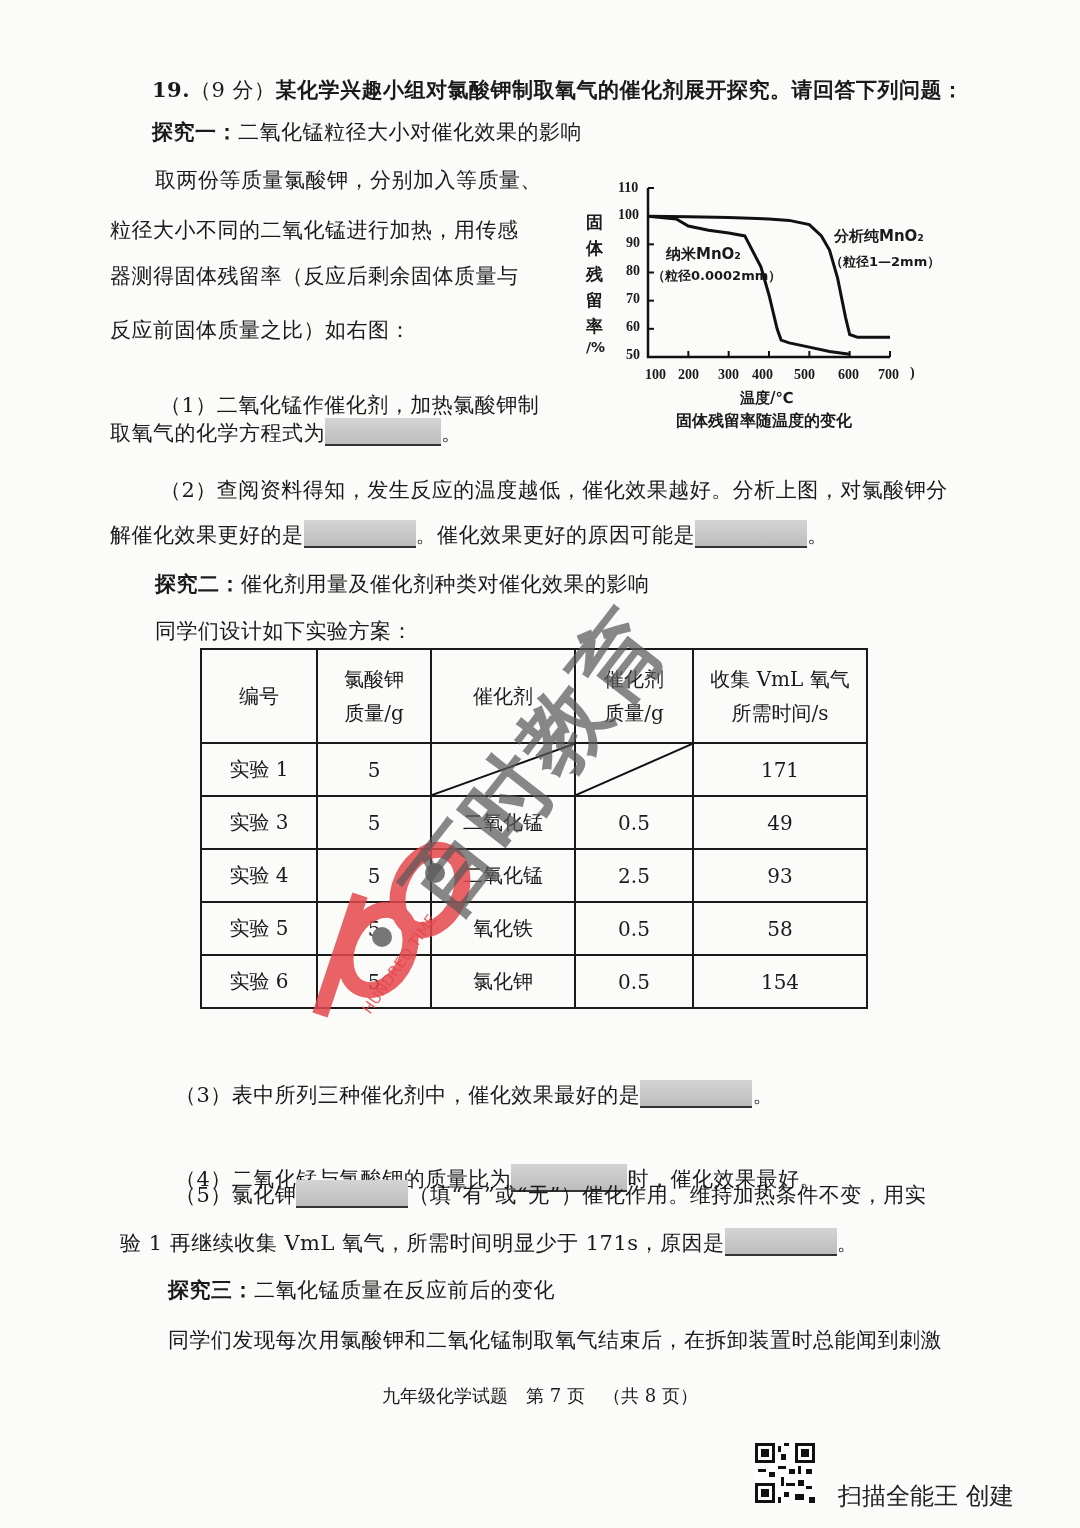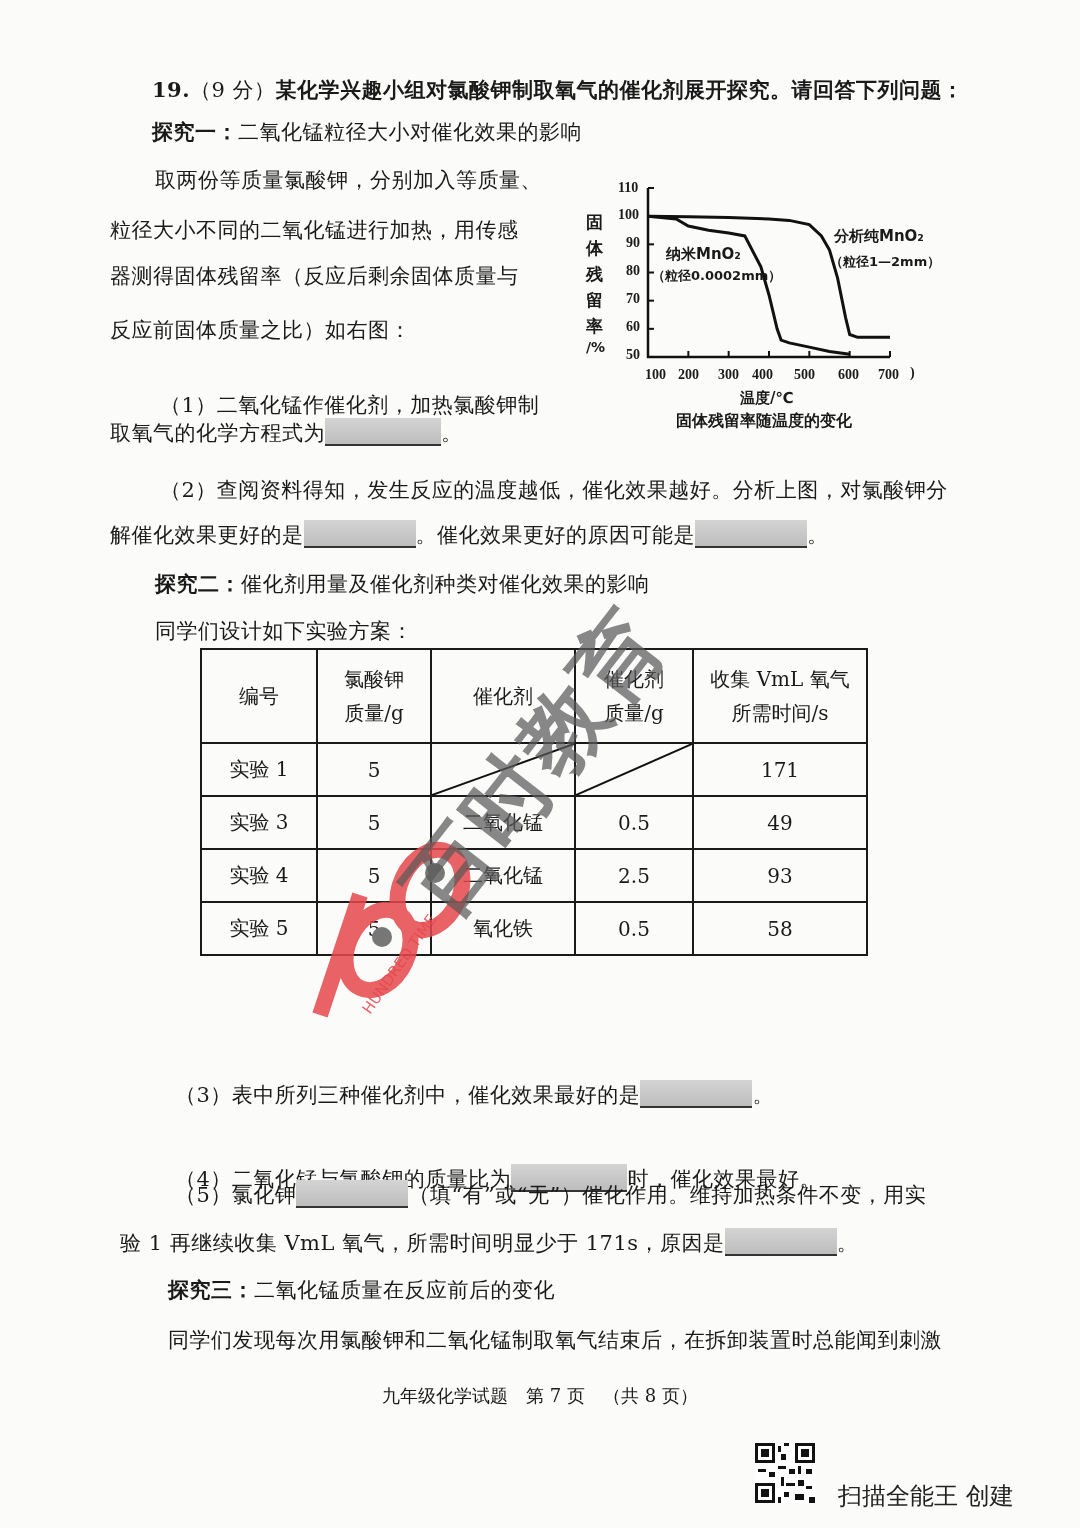--- a/index.html
+++ b/index.html
@@ -172,20 +172,27 @@
     <td>二氧化锰</td>
     <td>2.5</td>
     <td>93</td>
   </tr>
   <tr>
     <td>实验 5</td>
     <td>5</td>
     <td>氧化铁</td>
     <td>0.5</td>
     <td>58</td>
+  </tr>
+  <tr>
+    <td>实验 6</td>
+    <td>5</td>
+    <td>氯化钾</td>
+    <td>0.5</td>
+    <td>154</td>
   </tr>
 </tbody>
   </table>
 
 <svg class="abs" style="left:300px; top:825px;" width="180" height="200" viewBox="0 0 180 200">
   <g fill="none" stroke="#e5484d" stroke-width="16" opacity="0.85">
     <path d="M60 70 L20 190"></path>
     <ellipse cx="78" cy="125" rx="30" ry="42" transform="rotate(25 78 125)"></ellipse>
     <ellipse cx="130" cy="65" rx="30" ry="42" transform="rotate(25 130 65)"></ellipse>
   </g>

